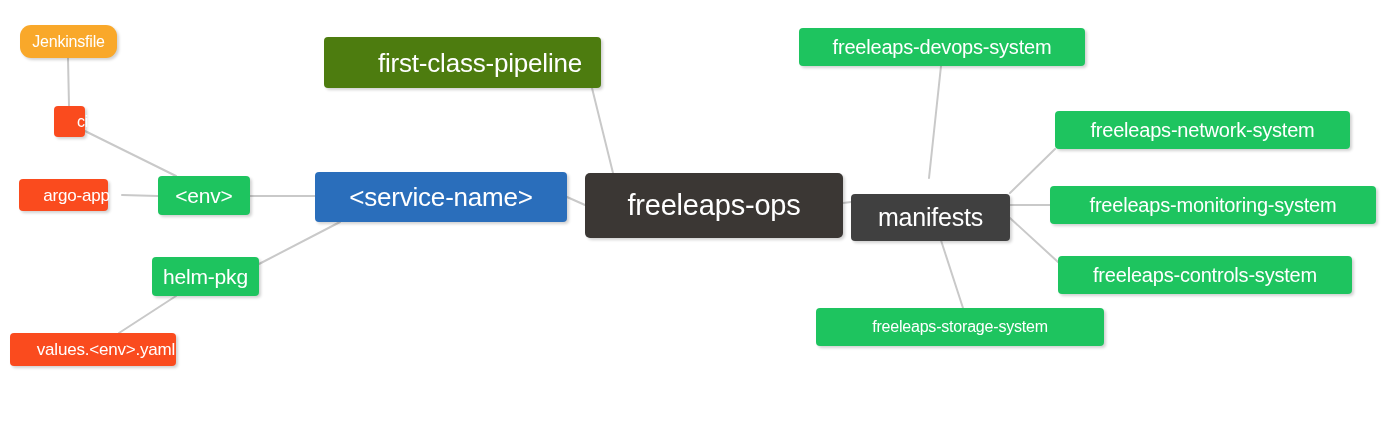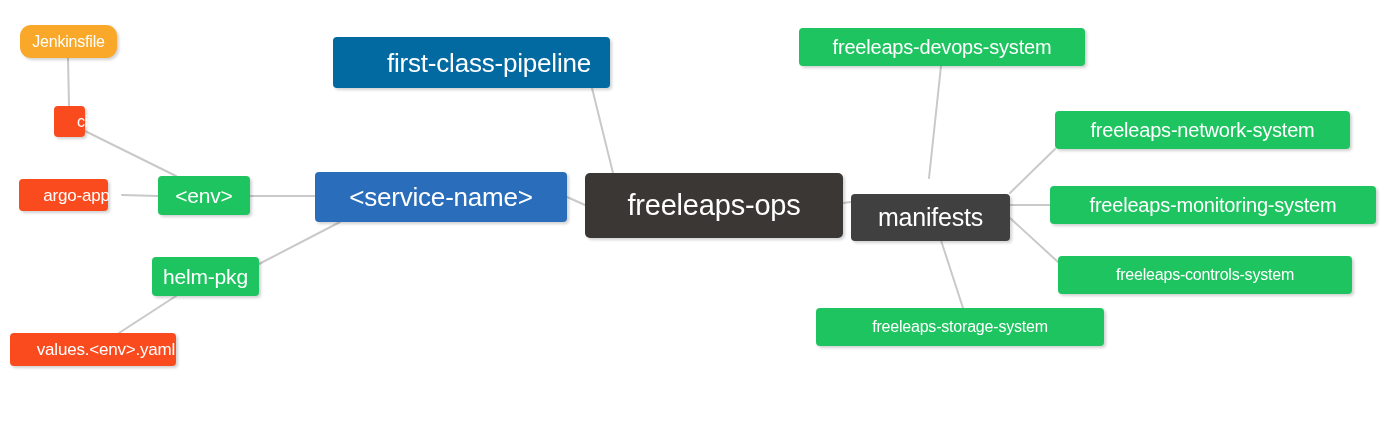--- a/index.html
+++ b/index.html
@@ -59,27 +59,27 @@
       <line x1="176" y1="296" x2="119" y2="333" stroke="#c9c9c9" stroke-width="2" stroke-linecap="round"></line>
       <line x1="929" y1="178" x2="941" y2="66" stroke="#c9c9c9" stroke-width="2" stroke-linecap="round"></line>
       <line x1="1010" y1="193" x2="1055" y2="149" stroke="#c9c9c9" stroke-width="2" stroke-linecap="round"></line>
       <line x1="1010" y1="205" x2="1050" y2="205" stroke="#c9c9c9" stroke-width="2" stroke-linecap="round"></line>
       <line x1="1010" y1="218" x2="1058" y2="262" stroke="#c9c9c9" stroke-width="2" stroke-linecap="round"></line>
       <line x1="936" y1="225" x2="963" y2="308" stroke="#c9c9c9" stroke-width="2" stroke-linecap="round"></line>
     </svg>
   <div id="node-layer">
       <div class="node n-root" style="left: 585px; top: 173px; width: 258px; height: 65px; font-size: 29px; background: rgb(59, 55, 52);">freeleaps-ops</div>
       <div class="node n-blue" style="left: 315px; top: 172px; width: 252px; height: 50px; font-size: 26px; background: rgb(42, 110, 187);">&lt;service-name&gt;</div>
-      <div class="node n-blue" style="left: 333px; top: 37px; width: 277px; height: 51px; font-size: 26px; background: #0369a1; padding-left: 35px;">first-class-pipeline</div>
+      <div class="node n-blue" style="left: 324px; top: 37px; width: 277px; height: 51px; font-size: 26px; background: #4d7c0f; padding-left: 35px;">first-class-pipeline</div>
       <div class="node n-blue" style="left: 851px; top: 194px; width: 159px; height: 47px; font-size: 25px; background: #404040;">manifests</div>
       <div class="node n-green" style="left: 158px; top: 176px; width: 92px; height: 39px; font-size: 21px; background: rgb(30, 196, 95);">&lt;env&gt;</div>
       <div class="node n-green" style="left: 152px; top: 257px; width: 107px; height: 39px; font-size: 21px; background: rgb(30, 196, 95);">helm-pkg</div>
       <div class="node n-orange" style="left: 20px; top: 25px; width: 97px; height: 33px; font-size: 16px; background: rgb(249, 168, 42);">Jenkinsfile</div>
       <div class="node n-red" style="left: 54px; top: 106px; width: 31px; height: 31px; font-size: 16px; background: rgb(250, 75, 30);">ci</div>
       <div class="node n-red" style="left: 19px; top: 179px; width: 89px; height: 32px; font-size: 17px; background: rgb(250, 75, 30);">argo-app</div>
       <div class="node n-red" style="left: 10px; top: 333px; width: 166px; height: 33px; font-size: 17px; background: rgb(250, 75, 30);">values.&lt;env&gt;.yaml</div>
       <div class="node n-green" style="left: 799px; top: 28px; width: 286px; height: 38px; font-size: 20px; background: rgb(30, 196, 95);">freeleaps-devops-system</div>
       <div class="node n-green" style="left: 1055px; top: 111px; width: 295px; height: 38px; font-size: 20px; background: rgb(30, 196, 95);">freeleaps-network-system</div>
       <div class="node n-green" style="left: 1050px; top: 186px; width: 326px; height: 38px; font-size: 20px; background: rgb(30, 196, 95);">freeleaps-monitoring-system</div>
-      <div class="node n-green" style="left: 1058px; top: 256px; width: 294px; height: 38px; font-size: 16px; background: rgb(30, 196, 95);">freeleaps-controls-system</div>
+      <div class="node n-green" style="left: 1058px; top: 256px; width: 294px; height: 38px; font-size: 20px; background: rgb(30, 196, 95);">freeleaps-controls-system</div>
       <div class="node n-green" style="left: 816px; top: 308px; width: 288px; height: 38px; font-size: 16px; background: rgb(30, 196, 95);">freeleaps-storage-system</div>
     </div>
 </div>
 
 </body></html>

